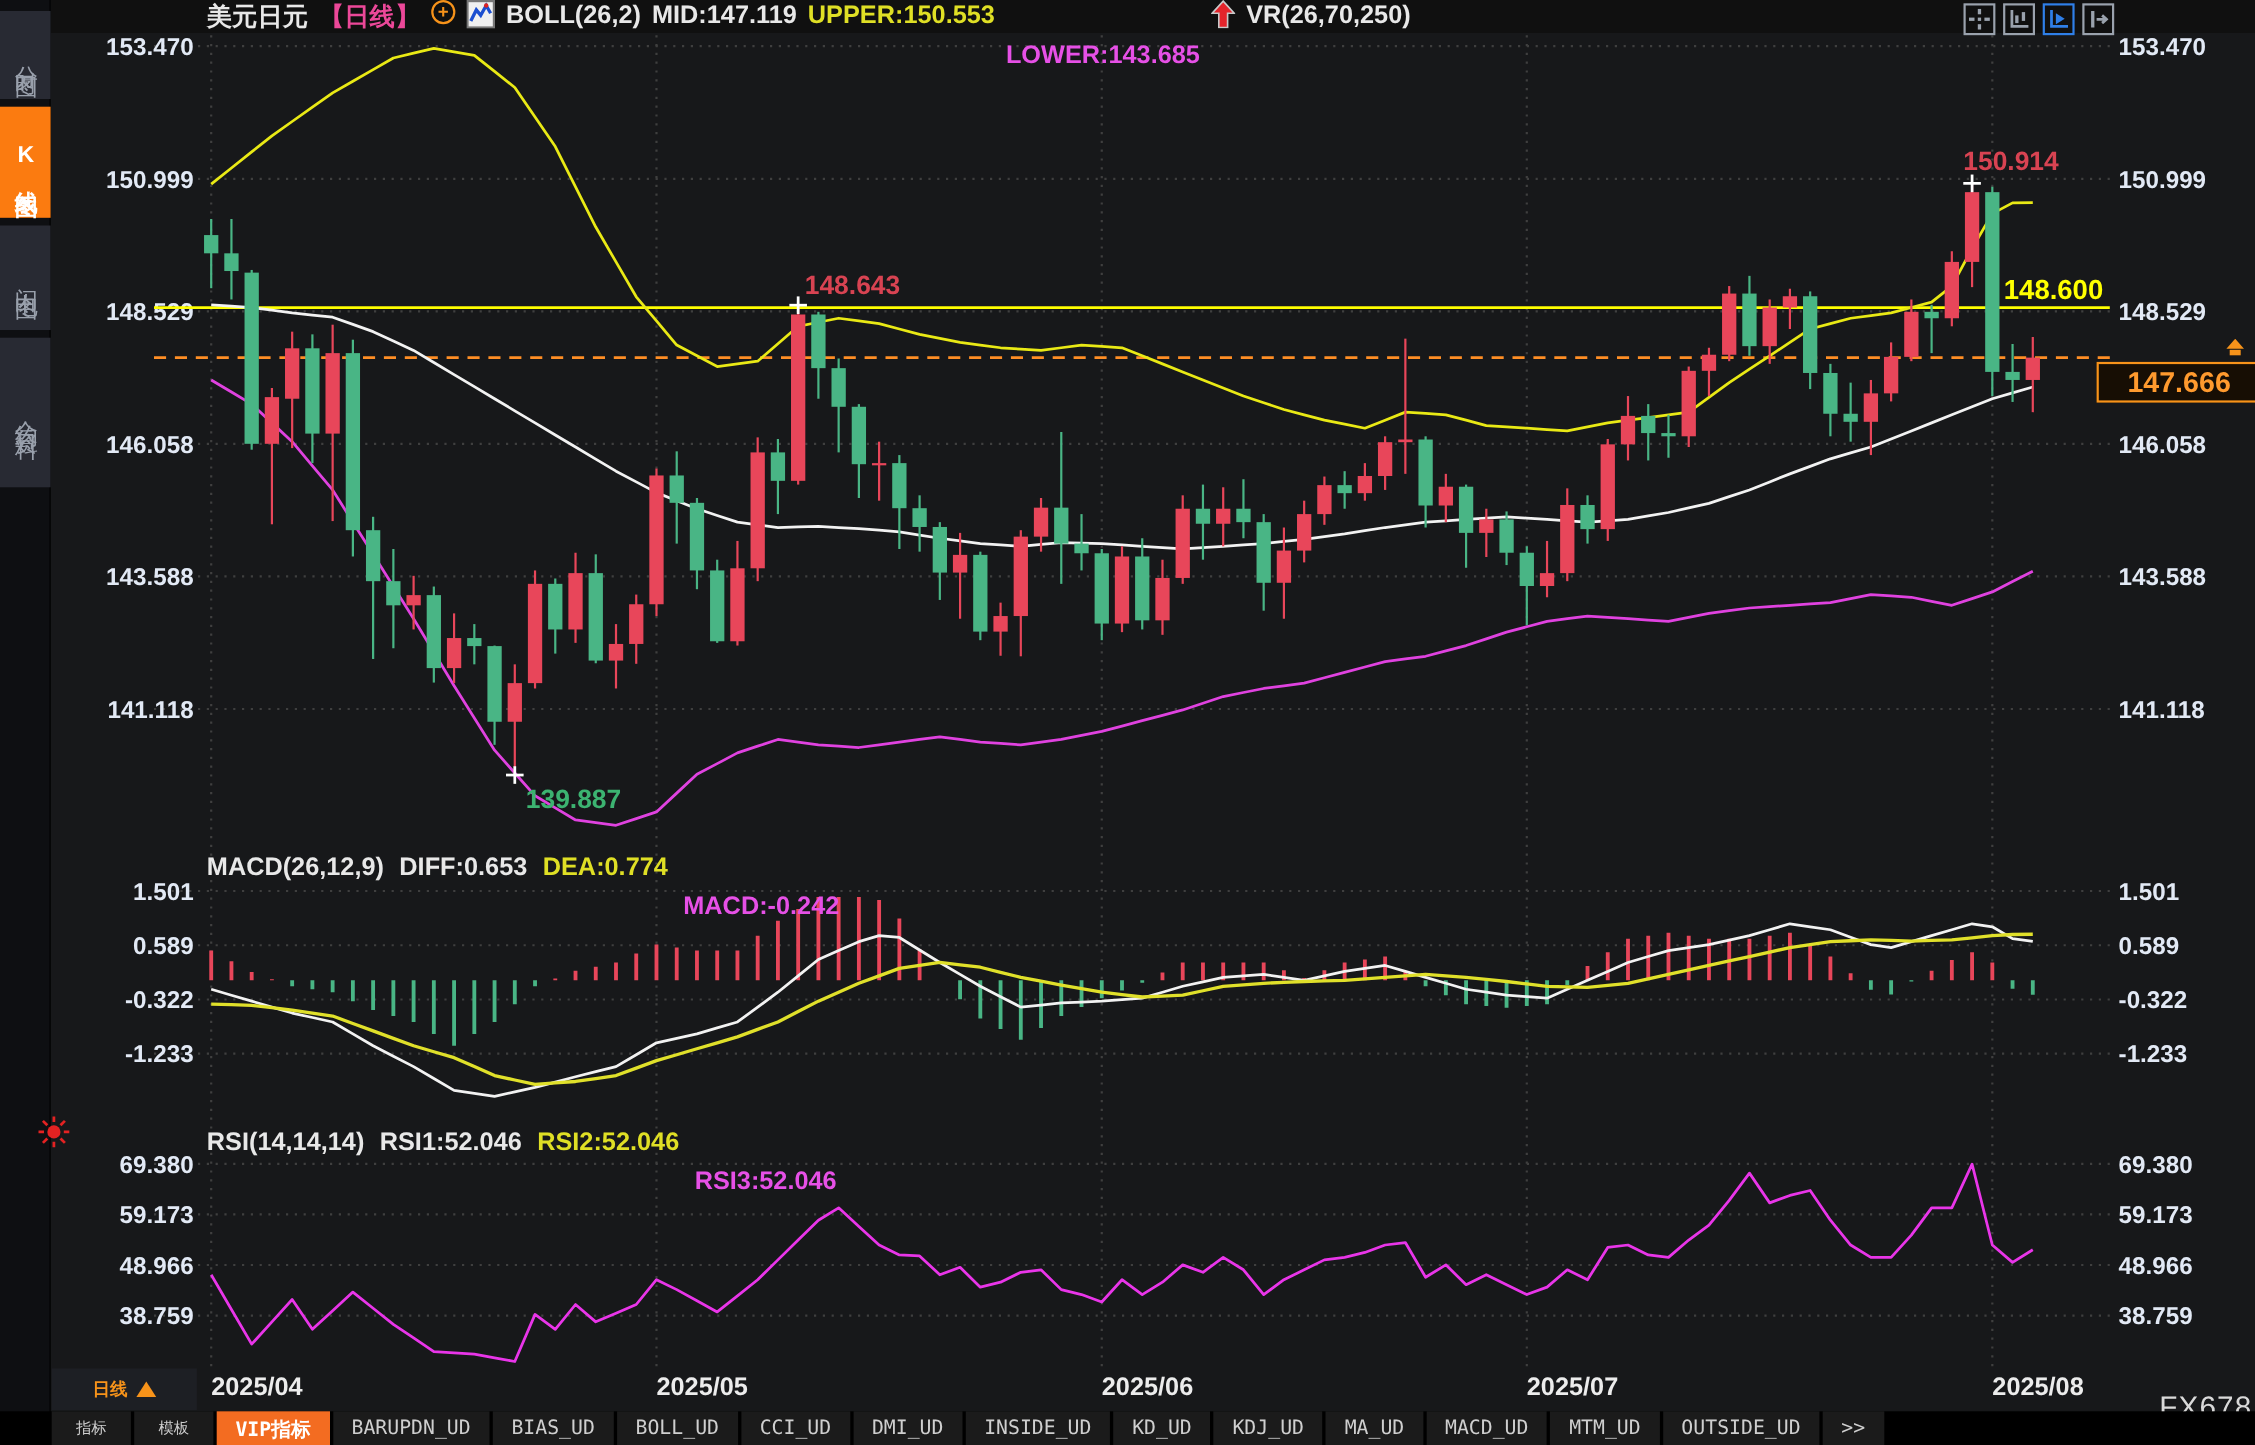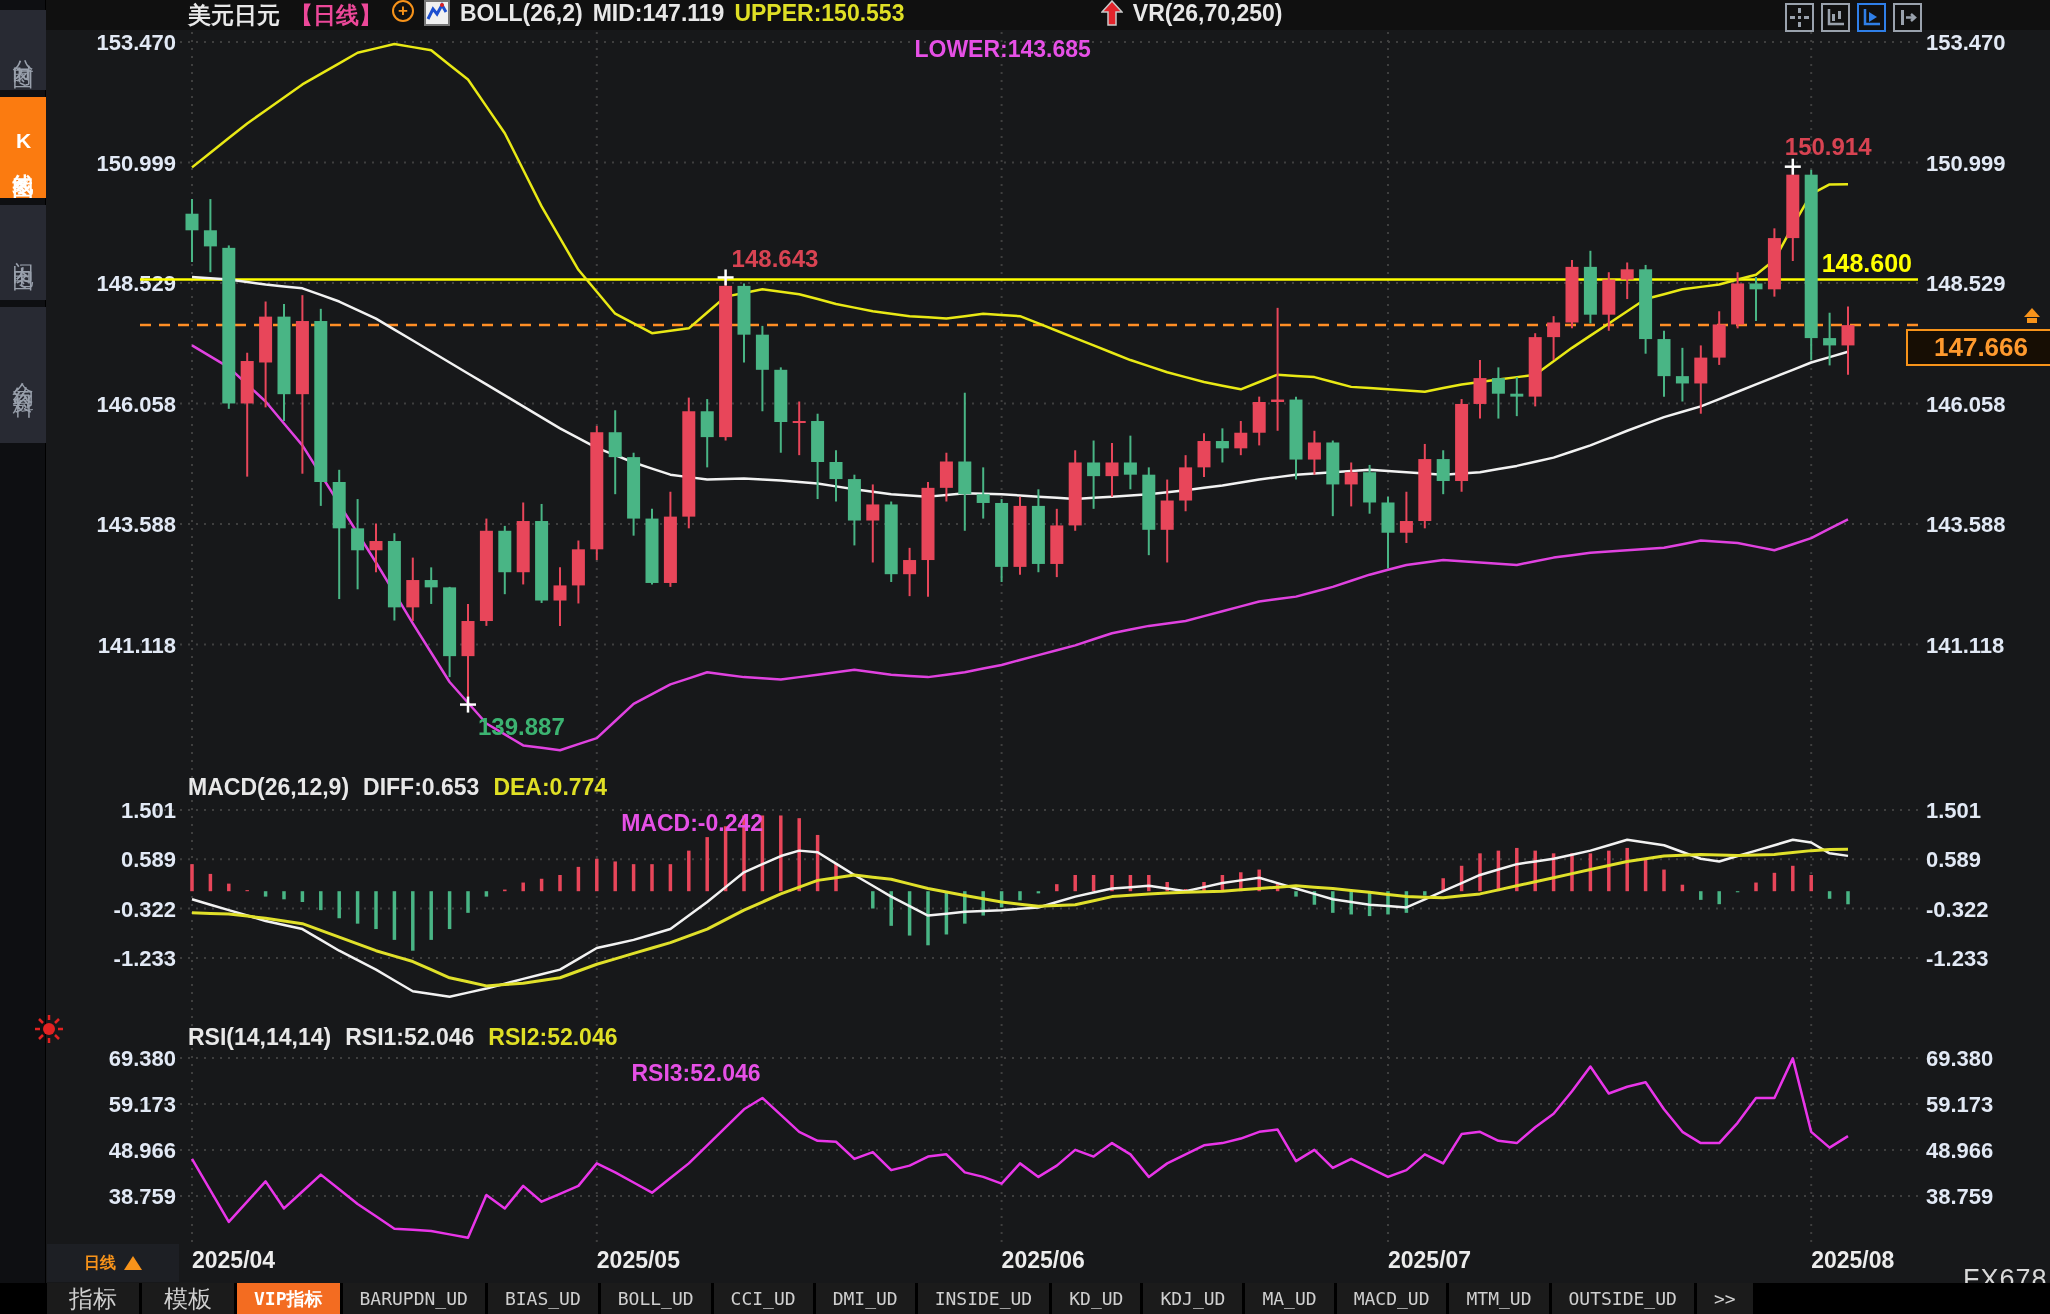--- a/index.html
+++ b/index.html
@@ -43,21 +43,21 @@
   
   #price-tag{position:absolute;left:1906px;top:329px;width:150px;height:37px;border:2px solid #f7931a;background:rgba(24,14,2,.92);
     color:#ff9a2e;font-size:26px;font-weight:700;display:flex;align-items:center;justify-content:center;z-index:4;}
   #tag-arrow{position:absolute;left:2022px;top:308px;z-index:4;}
 
   
   #watermark{position:absolute;left:1930px;top:1264px;color:#d9d9d9;font-size:27px;font-weight:400;z-index:4;letter-spacing:1px;margin-left:33px;}
 
   
   #tabbar{position:absolute;left:0;top:1283px;width:2050px;height:31px;background:#000;display:flex;align-items:stretch;gap:3px;padding-left:47px;z-index:5;}
-  .tab{background:#1b1b1b;color:#cfcfcf;display:flex;align-items:center;justify-content:center;padding:0 22px;font-size:24px;white-space:nowrap;cursor:pointer;}
+  .tab{background:#1b1b1b;color:#cfcfcf;display:flex;align-items:center;justify-content:center;padding:0 22px;font-size:14px;white-space:nowrap;cursor:pointer;}
   .tab.mono{font-family:"DejaVu Sans Mono","Liberation Mono",monospace;font-size:18px;padding:0 17px;}
   .tab.active{background:#f36c21;color:#fff;font-weight:700;}
 </style>
 </head>
 <body>
 
 <div id="root">
 
   <aside id="sidebar">
       <div class="side-item" style="top: 10px; height: 80px;">分时图</div>

